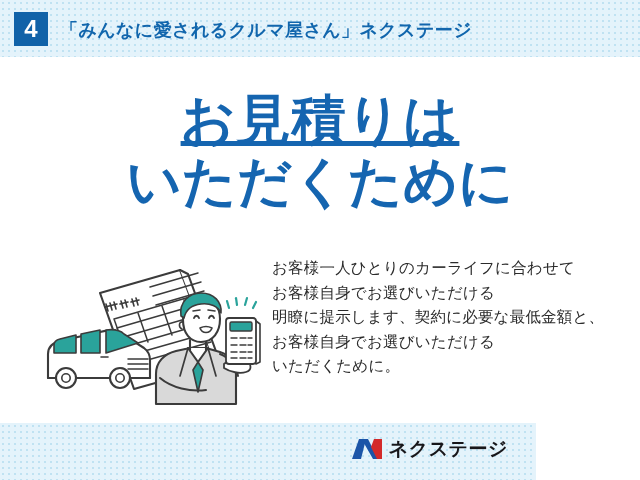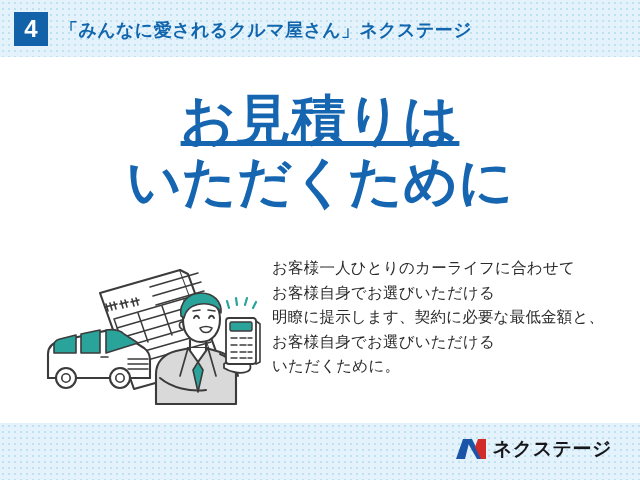--- a/index.html
+++ b/index.html
@@ -60,21 +60,21 @@
     letter-spacing:.2px;
   }
   .body-copy span{display:block;white-space:nowrap;}
   
   .illo{
     position:absolute;left:38px;top:258px;width:240px;height:150px;
   }
   .illo svg{display:block;width:240px;height:150px;}
   
   .footer{
-    position:absolute;left:0;top:423px;width:640px;height:57px;
+    position:absolute;left:0;top:423px;width:536px;height:57px;
   }
   .logo{
     position:absolute;right:28px;top:14px;
     display:flex;align-items:center;gap:7px;
   }
   .logo-mark{width:30px;height:24px;display:block;}
   .logo-text{
     color:#17161a;font-size:19px;font-weight:bold;letter-spacing:.5px;
     line-height:24px;white-space:nowrap;
   }

